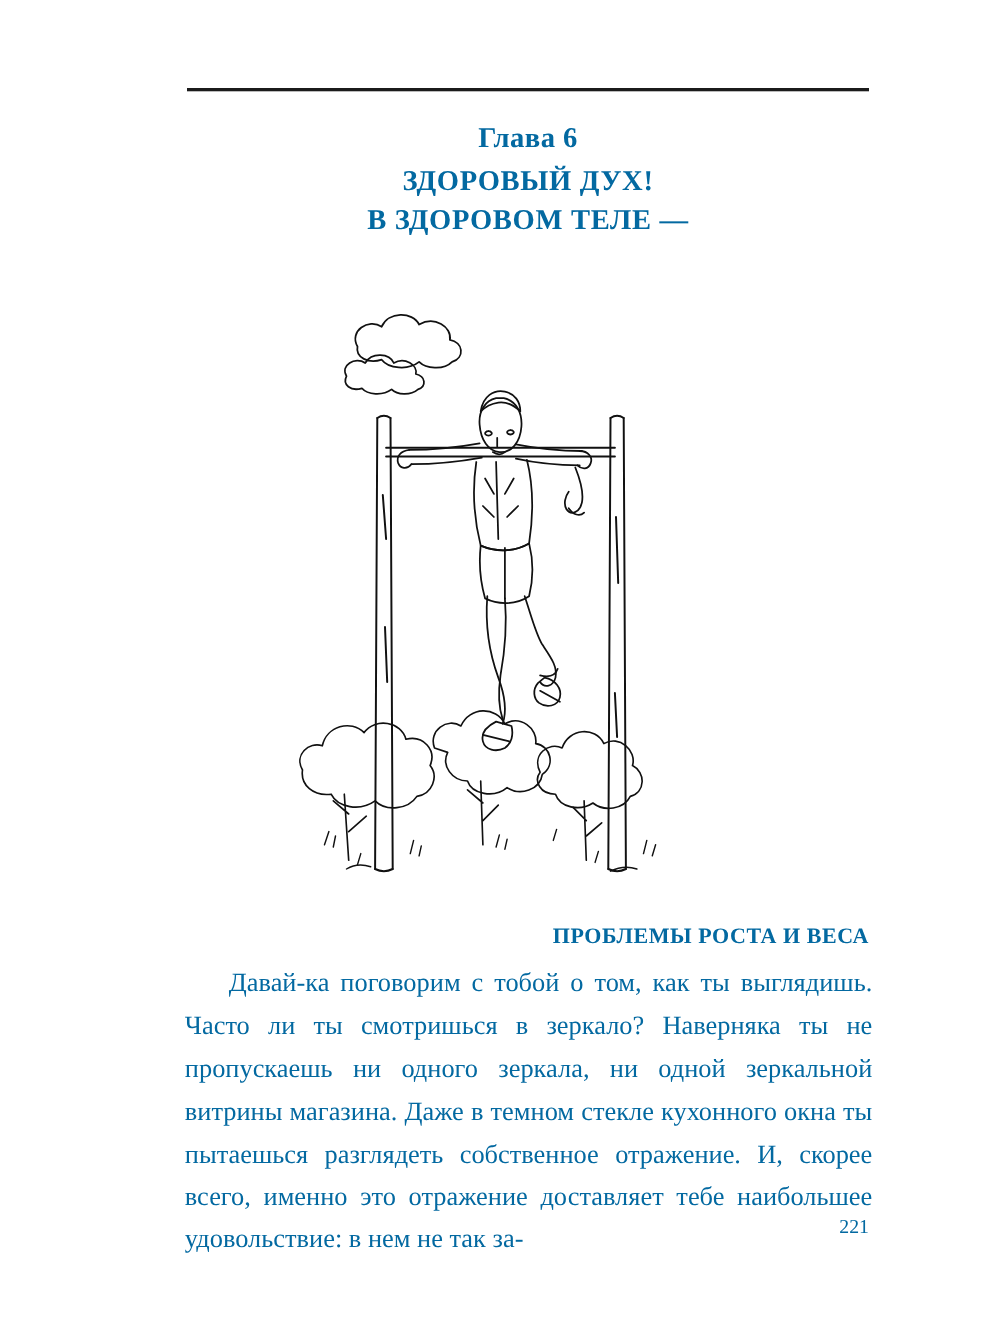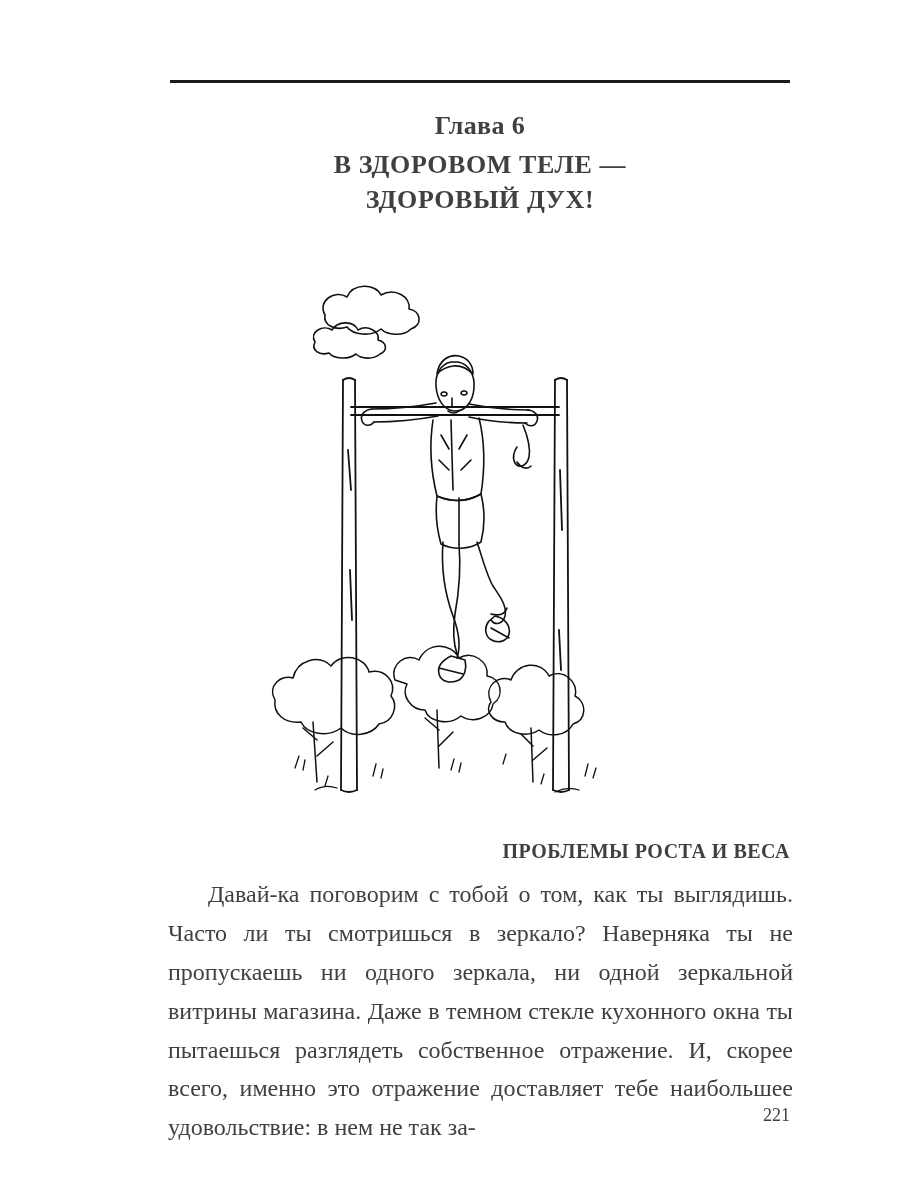--- a/index.html
+++ b/index.html
@@ -8,21 +8,21 @@
     background: #ffffff;
   }
   .page {
     position: relative;
     width: 900px;
     height: 1200px;
     background: #ffffff;
     margin: 0 auto;
     overflow: hidden;
     font-family: "Liberation Serif", "DejaVu Serif", serif;
-    color: #404040;
+    color: #0369a1;
   }
   .top-rule {
     position: absolute;
     left: 170px;
     top: 80px;
     width: 620px;
     height: 3px;
     background: #1b1b1b;
   }
   .chapter-head {
@@ -91,22 +91,22 @@
 </head>
 <body>
 
 <div class="page">
 
   <div class="top-rule"></div>
 
   <div class="chapter-head">
     <div class="chapter-number">Глава 6</div>
     <div class="chapter-title">
+      <div>ЗДОРОВЫЙ ДУХ!</div>
       <div>В ЗДОРОВОМ ТЕЛЕ —</div>
-      <div>ЗДОРОВЫЙ ДУХ!</div>
     </div>
   </div>
 
   <div class="illustration">
     <svg viewBox="0 0 420 540" xmlns="http://www.w3.org/2000/svg" fill="none" stroke="#111" stroke-width="1.6" stroke-linecap="round" stroke-linejoin="round">
 
       <g stroke-width="1.6">
         <path d="M70 45 c-8 -14 10 -26 22 -18 c6 -14 28 -14 34 -2 c14 -8 30 2 28 14 c12 2 14 16 2 20 c-8 8 -24 6 -30 0 c-10 8 -28 6 -34 -2 c-12 4 -24 -2 -22 -12 z"></path>
         <path d="M60 72 c-6 -10 8 -18 17 -12 c6 -10 22 -9 26 0 c10 -6 22 2 20 10 c9 2 10 11 2 14 c-7 6 -19 5 -24 0 c-8 6 -22 5 -27 -1 c-10 3 -18 -3 -14 -11 z"></path>
       </g>

